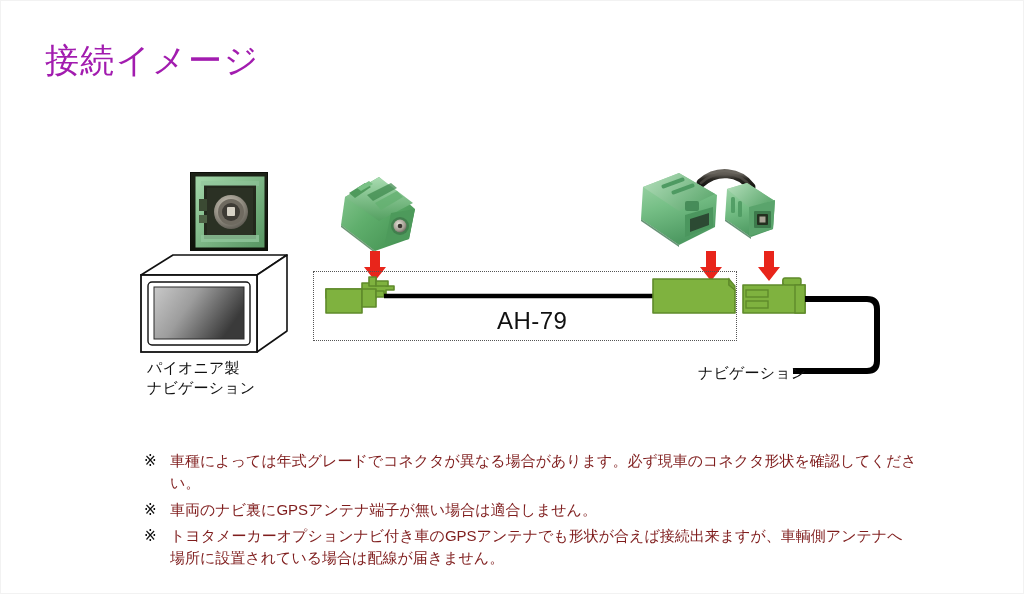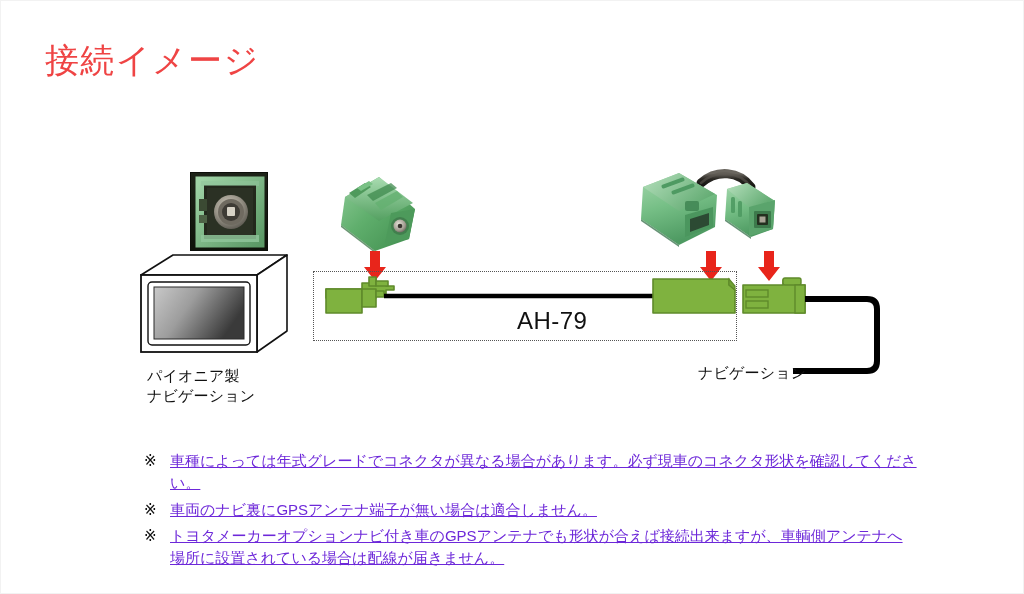--- a/index.html
+++ b/index.html
@@ -20,21 +20,21 @@
     border: 1px solid #f2f2f2;
   }
 
   
   #page-title {
     position: absolute;
     left: 44px;
     top: 38px;
     font-size: 34px;
     line-height: 1.25;
-    color: #ef4444;
+    color: #a21caf;
     letter-spacing: 0.04em;
     white-space: nowrap;
   }
 
   
   #nav-unit {
     position: absolute;
     left: 138px;
     top: 252px;
     width: 150px;
@@ -44,21 +44,20 @@
 
   #nav-unit-label {
     position: absolute;
     left: 146px;
     top: 357px;
     font-size: 15px;
     line-height: 1.35;
     color: #111111;
     white-space: pre-line;
     letter-spacing: 0.01em;
-    margin-top: 8px;
   }
 
   
   .photo {
     position: absolute;
     overflow: hidden;
   }
   #photo-pioneer-port {
     left: 189px;
     top: 171px;
@@ -107,21 +106,21 @@
     position: absolute;
     left: 300px;
     top: 262px;
     width: 600px;
     height: 130px;
   }
   #harness svg { display:block; }
 
   #harness-label {
     position: absolute;
-    left: 516px;
+    left: 496px;
     top: 306px;
     font-size: 24px;
     color: #111111;
     letter-spacing: 0.02em;
     white-space: nowrap;
   }
 
   #vehicle-label {
     position: absolute;
     left: 697px;
@@ -147,24 +146,23 @@
   .note-mark {
     flex: 0 0 auto;
     width: 26px;
     font-size: 15px;
     color: #111111;
     line-height: 1.45;
   }
   .note-text {
     flex: 1 1 auto;
     font-size: 15px;
-    color: #6d28d9;
+    color: #7f1d1d;
     line-height: 1.45;
     white-space: pre-line;
-    text-decoration: underline;
   }
 </style>
 </head>
 <body>
 
 <div id="page">
 
   <div id="page-title">接続イメージ</div>
 
   <div class="photo" id="photo-pioneer-port">

